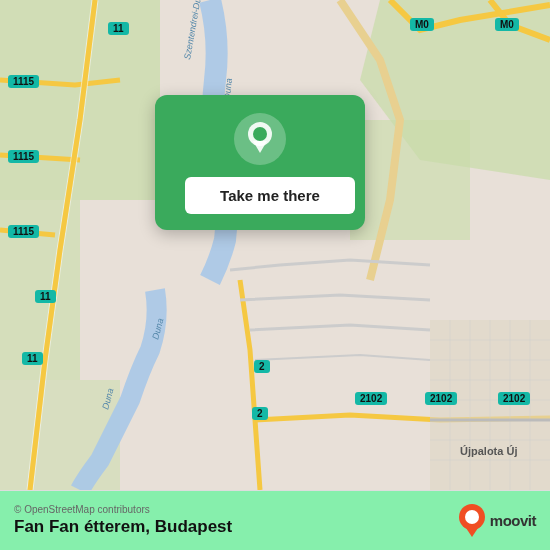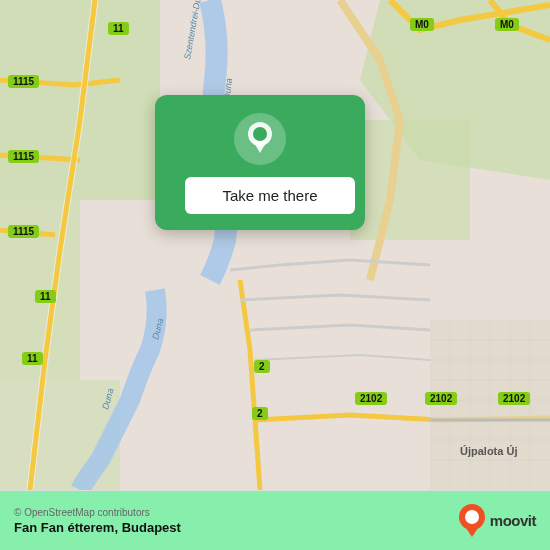--- a/index.html
+++ b/index.html
@@ -53,21 +53,21 @@
       justify-content: center;
       margin-bottom: 12px;
     }
 
     #take-me-btn {
       background: white;
       border: none;
       border-radius: 6px;
       padding: 10px 28px;
       font-size: 15px;
-      font-weight: 400;
+      font-weight: 700;
       color: #222;
       cursor: pointer;
       width: 100%;
       text-align: center;
       margin-left: 20px;
     }
 
     
     #bottom-bar {
       width: 550px;
@@ -86,21 +86,21 @@
       flex-direction: column;
     }
 
     #copyright-text {
       font-size: 10px;
       color: #666;
       margin-bottom: 2px;
     }
 
     #place-name {
-      font-size: 13px;
+      font-size: 17px;
       font-weight: bold;
       color: #111;
     }
 
     
     #moovit-logo {
       display: flex;
       align-items: center;
       gap: 4px;
     }
@@ -108,21 +108,21 @@
     #moovit-wordmark {
       font-size: 18px;
       font-weight: 700;
       color: #333;
       letter-spacing: -0.5px;
     }
 
     
     .road-label {
       position: absolute;
-      background: #84cc16;
+      background: #14b8a6;
       border-radius: 3px;
       padding: 1px 5px;
       font-size: 10px;
       font-weight: bold;
       color: #111;
       text-align: center;
     }
   </style>
 </head>
 <body>

